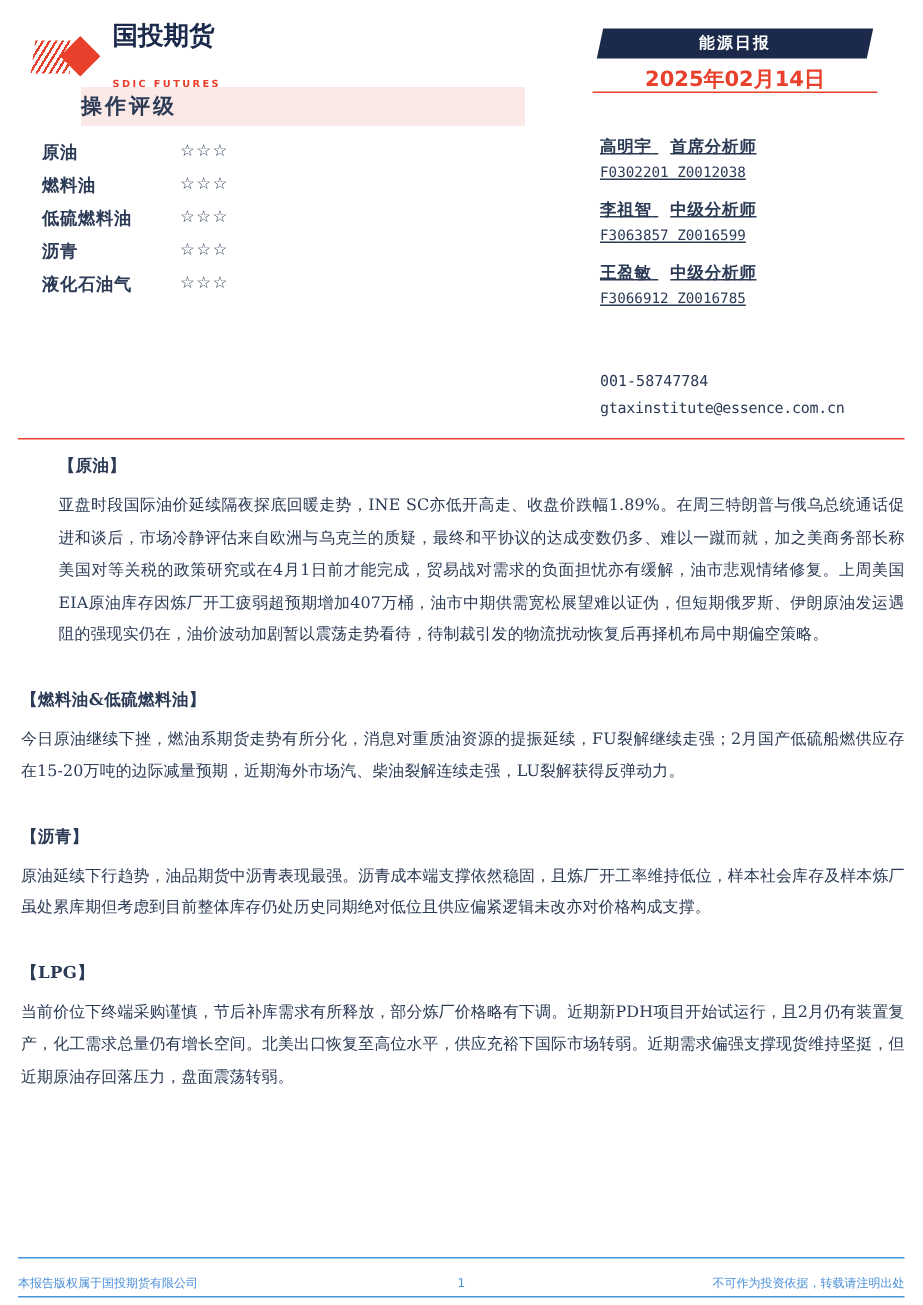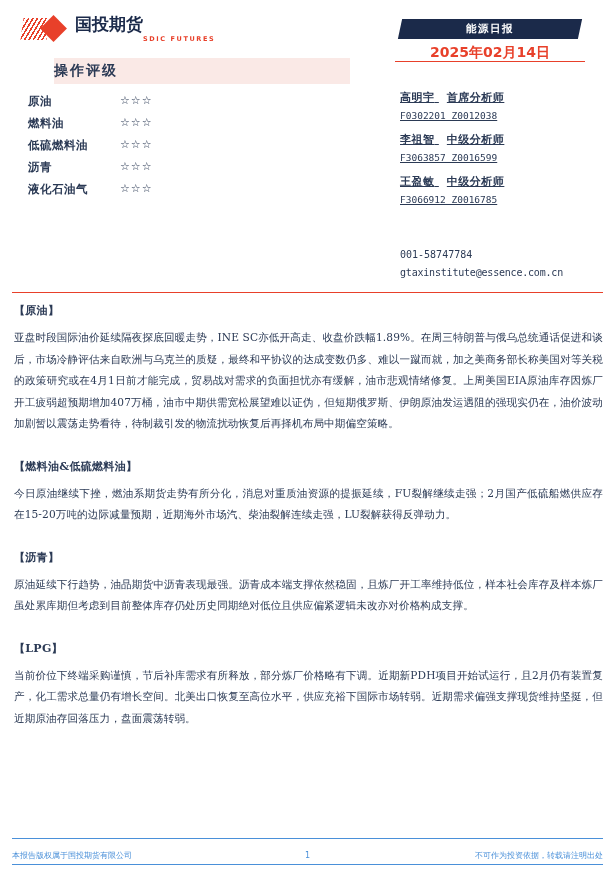--- a/index.html
+++ b/index.html
@@ -48,20 +48,21 @@
   }
   .logo-diamond {
     position: absolute;
     left: 22px; top: 3px;
     width: 19px; height: 19px;
     background: #e8402a;
     transform: rotate(45deg);
   }
   .logo-text {
     display: flex;
+    flex-direction: column;
     line-height: 1;
     justify-content: center;
   }
   .logo-cn {
     font-family: "DejaVu Sans", sans-serif;
     font-size: 17px;
     font-weight: bold;
     color: #1b2a4a;
     letter-spacing: 0px;
   }
@@ -220,21 +221,21 @@
   }
   .section-body {
     font-family: "DejaVu Serif", serif;
     font-size: 10.6px;
     line-height: 21.5px;
     color: #2b3a55;
     text-align: justify;
     text-justify: inter-ideograph;
     letter-spacing: 0.1px;
   }
-  .sec-crude  { margin-bottom: 24px; }
+  .sec-crude  { margin-bottom: 24px; margin-left: 25px; }
   .sec-fuel   { margin-bottom: 24px; }
   .sec-bitumen{ margin-bottom: 24px; }
 
   
   .footer-rule-top {
     position: absolute;
     left: 12px; top: 838px;
     width: 591px;
     height: 1px;
     background: #4a90d9;

